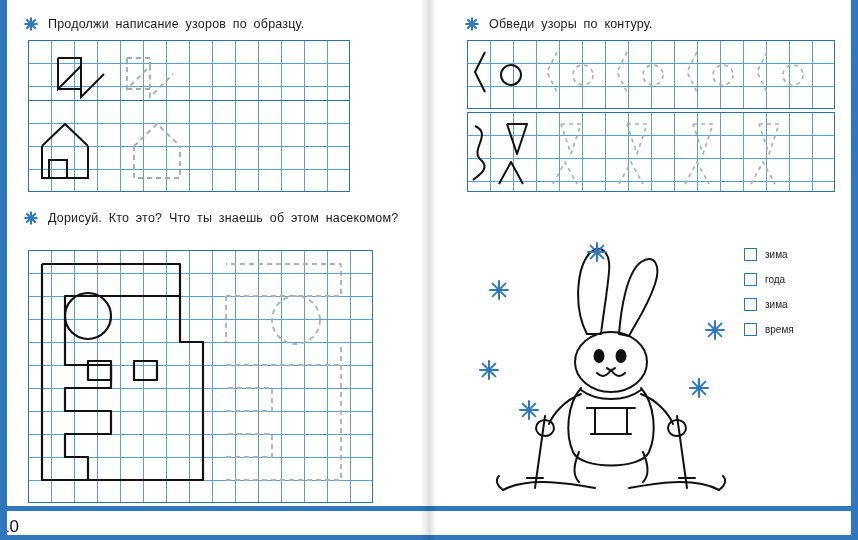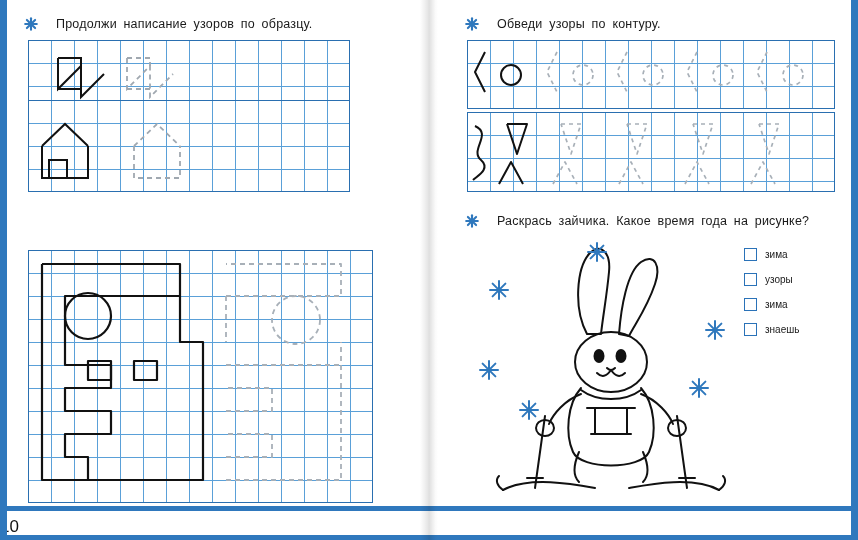--- a/index.html
+++ b/index.html
@@ -18,21 +18,21 @@
 
   
   .spine{
     position:absolute;left:420px;top:0;width:18px;height:540px;
     background:linear-gradient(to right,rgba(0,0,0,0) 0%,rgba(0,0,0,.10) 45%,rgba(0,0,0,.13) 50%,rgba(0,0,0,0.02) 85%,rgba(0,0,0,0) 100%);
     z-index:20;pointer-events:none;
   }
 
   
   .task-head{
-    position:absolute;display:flex;align-items:flex-start;gap:18px;
+    position:absolute;display:flex;align-items:flex-start;gap:10px;
     font-size:12.5px;letter-spacing:.2px;line-height:16px;
   }
   .task-head .txt{max-width:390px;word-spacing:3px;}
   .star{flex:0 0 auto;width:14px;height:14px;margin-top:1px;position:relative;}
   .star svg{display:block}
 
   
   .grid{position:absolute;background:#fff;}
   .grid .cells{position:absolute;inset:0;}
   .gline{position:absolute;background:#5aa0d8;}
@@ -134,20 +134,33 @@
         <polyline points="14,46 37,24 60,46" fill="none" stroke="#111" stroke-width="2"></polyline>
         <rect x="21" y="60" width="18" height="18" fill="none" stroke="#111" stroke-width="2"></rect>
 
         <g stroke="#a0a8b0" stroke-width="1.8" fill="none" stroke-dasharray="5 4">
           <polyline points="106,46 106,78 152,78 152,46"></polyline>
           <polyline points="106,46 129,24 152,46"></polyline>
         </g>
       </svg>
     </div>
 
+    <div class="task-head" style="left:24px;top:210px;">
+      <span class="star">
+        <svg width="14" height="14" viewBox="0 0 14 14">
+          <g stroke="#2f78bd" stroke-width="2.1" stroke-linecap="round">
+            <line x1="7" y1="1.2" x2="7" y2="12.8"></line>
+            <line x1="1.2" y1="7" x2="12.8" y2="7"></line>
+            <line x1="2.9" y1="2.9" x2="11.1" y2="11.1"></line>
+            <line x1="11.1" y1="2.9" x2="2.9" y2="11.1"></line>
+          </g>
+        </svg>
+      </span>
+      <span class="txt">Дорисуй.  Кто  это?  Что  ты  знаешь  об  этом  насекомом?</span>
+    </div>
 
     <div class="grid" id="g3" style="left:28px;top:250px;width:345px;height:253px;">
       <div class="cells" id="g3c">
           <div class="gline" style="left: 23px; top: 0px; width: 1px; height: 253px;"></div>
           <div class="gline" style="left: 46px; top: 0px; width: 1px; height: 253px;"></div>
           <div class="gline" style="left: 69px; top: 0px; width: 1px; height: 253px;"></div>
           <div class="gline" style="left: 92px; top: 0px; width: 1px; height: 253px;"></div>
           <div class="gline" style="left: 115px; top: 0px; width: 1px; height: 253px;"></div>
           <div class="gline" style="left: 138px; top: 0px; width: 1px; height: 253px;"></div>
           <div class="gline" style="left: 161px; top: 0px; width: 1px; height: 253px;"></div>
@@ -284,33 +297,20 @@
           <polyline points="160,12 180,12 170,42 160,12"></polyline>
             <polyline points="152,72 164,50 176,72"></polyline>
           <polyline points="226,12 246,12 236,42 226,12"></polyline>
             <polyline points="218,72 230,50 242,72"></polyline>
           <polyline points="292,12 312,12 302,42 292,12"></polyline>
             <polyline points="284,72 296,50 308,72"></polyline>
         </g>
       </svg>
     </div>
 
-    <div class="task-head" style="left:36px;top:213px;">
-      <span class="star">
-        <svg width="14" height="14" viewBox="0 0 14 14">
-          <g stroke="#2f78bd" stroke-width="2.1" stroke-linecap="round">
-            <line x1="7" y1="1.2" x2="7" y2="12.8"></line>
-            <line x1="1.2" y1="7" x2="12.8" y2="7"></line>
-            <line x1="2.9" y1="2.9" x2="11.1" y2="11.1"></line>
-            <line x1="11.1" y1="2.9" x2="2.9" y2="11.1"></line>
-          </g>
-        </svg>
-      </span>
-      <span class="txt">Раскрась зайчика. Какое время года на рисунке?</span>
-    </div>
 
     <svg class="ov" style="left:40px;top:238px;" width="290" height="262" viewBox="0 0 290 262">
       <g fill="none" stroke="#111" stroke-width="2" stroke-linejoin="round" stroke-linecap="round">
 
         <path d="M118,96 C104,70 108,30 120,16 C131,4 142,14 140,34 C138,56 134,78 132,96 Z"></path>
         <path d="M150,96 C152,70 158,34 172,24 C186,15 192,28 186,46 C178,70 166,86 160,98 Z"></path>
 
         <ellipse cx="142" cy="124" rx="36" ry="30"></ellipse>
 
         <ellipse cx="130" cy="118" rx="5.5" ry="7" fill="#111" stroke="none"></ellipse>
@@ -387,29 +387,29 @@
       </g>
     </svg>
 
     <div class="seasons">
       <div class="season-row">
         <span class="cbox"></span>
         <span class="season-label">зима</span>
       </div>
       <div class="season-row">
         <span class="cbox"></span>
-        <span class="season-label">узоры</span>
+        <span class="season-label">года</span>
       </div>
       <div class="season-row">
         <span class="cbox"></span>
         <span class="season-label">зима</span>
       </div>
       <div class="season-row">
         <span class="cbox"></span>
-        <span class="season-label">знаешь</span>
+        <span class="season-label">время</span>
       </div>
     </div>
 
   </div>
 
   <div class="spine"></div>
 
   <div class="edge" style="left:0;top:0;width:7px;height:540px;"></div>
   <div class="edge" style="left:851px;top:0;width:7px;height:540px;"></div>
   <div class="edge" style="left:0;top:506px;width:858px;height:5px;"></div>

